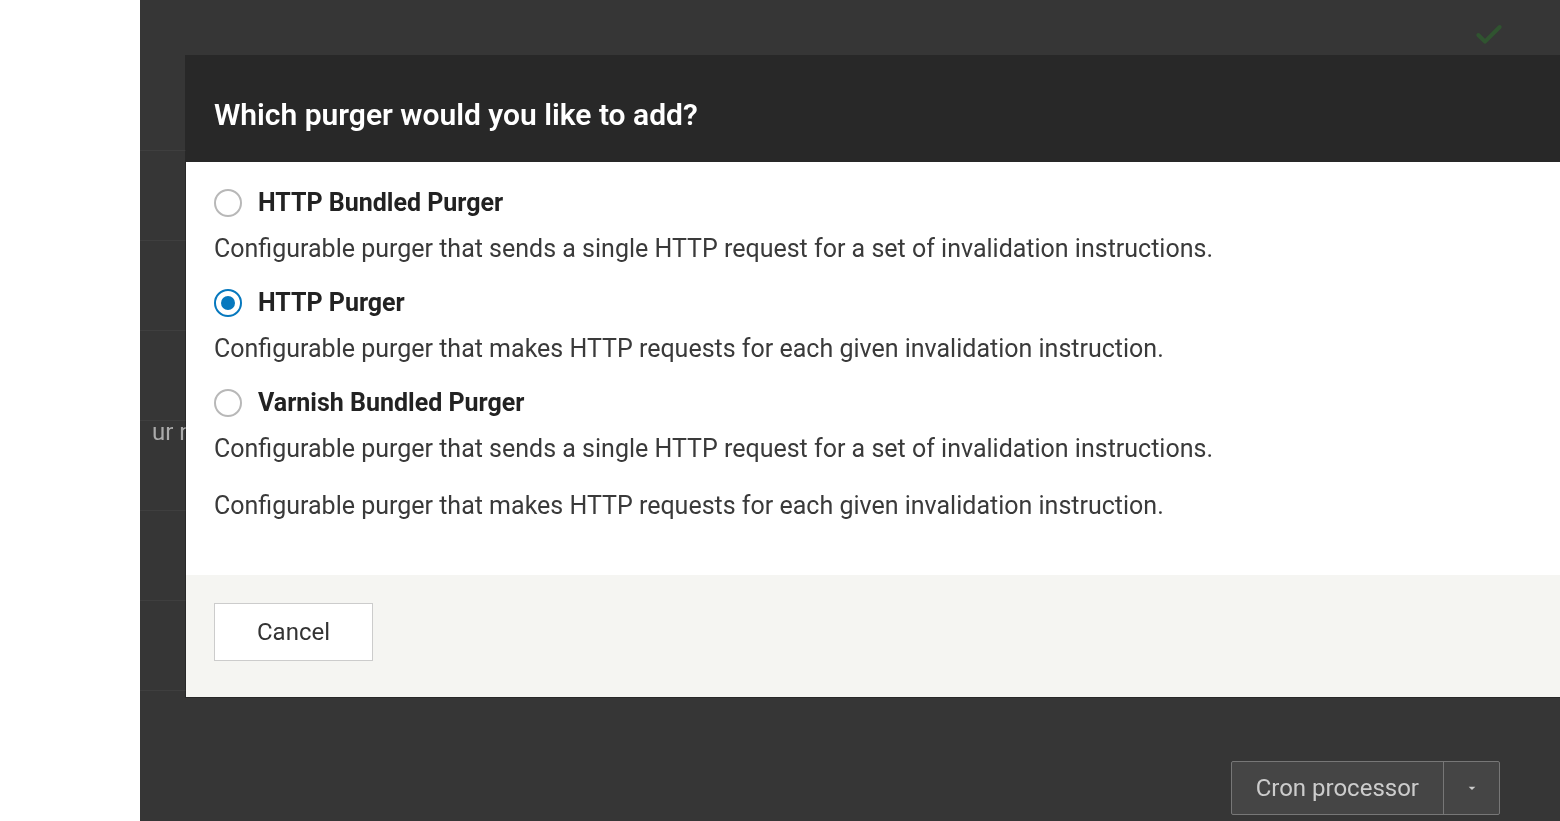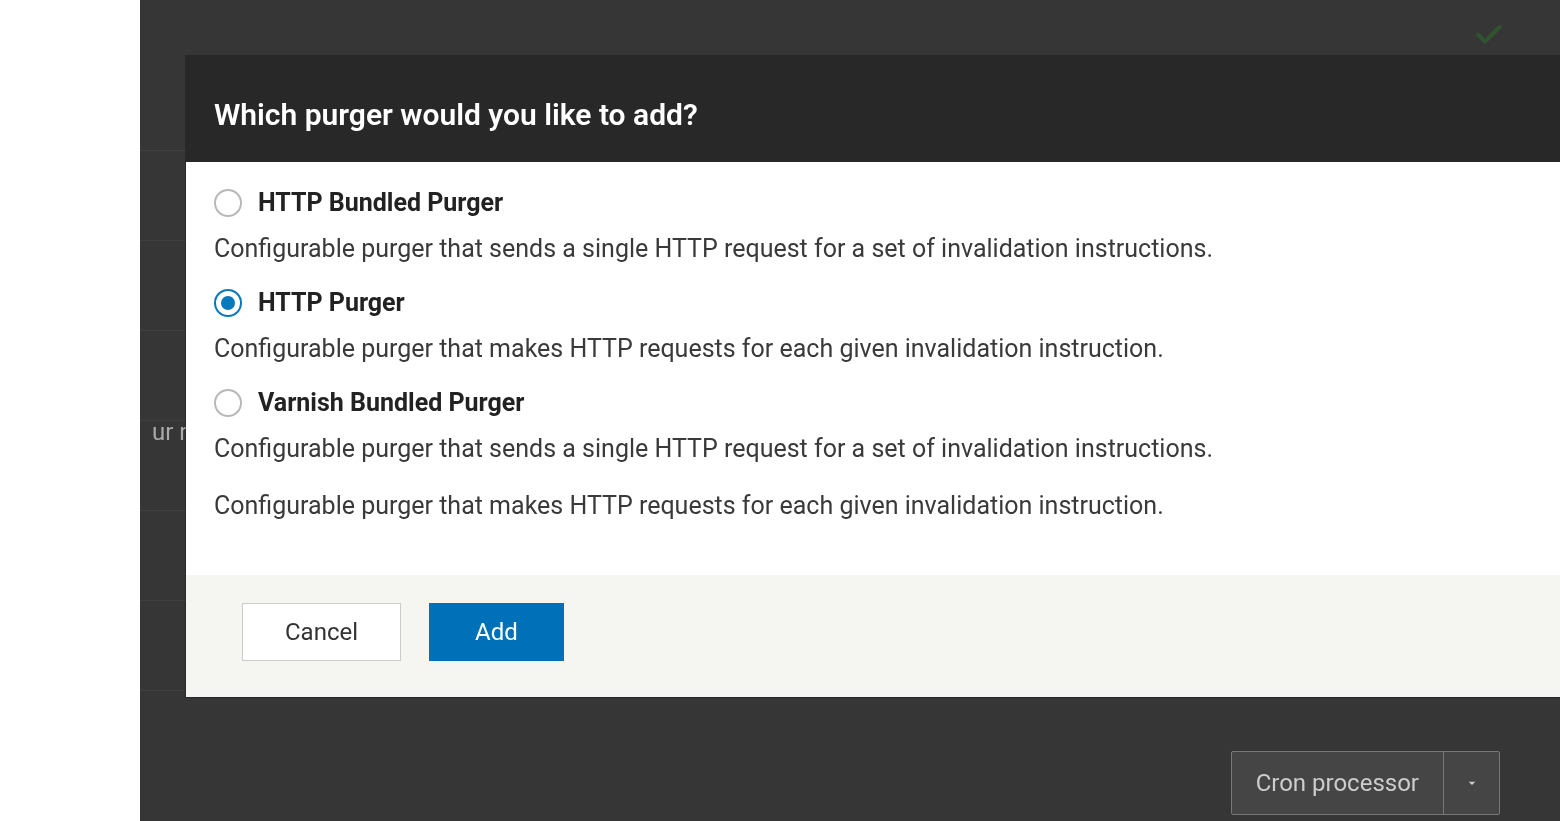--- a/index.html
+++ b/index.html
@@ -39,21 +39,21 @@
     .bg-dropdown {
       position: absolute;
       bottom: 6px;
       right: 60px;
       display: flex;
       align-items: stretch;
       border: 1px solid #777;
       background: rgba(255,255,255,0.08);
       border-radius: 2px;
       overflow: hidden;
-      height: 64px;
+      height: 54px;
     }
     .bg-dropdown-label {
       padding: 0 24px;
       color: #ccc;
       font-size: 24px;
       display: flex;
       align-items: center;
       min-width: 210px;
     }
     .bg-dropdown-caret {
@@ -150,21 +150,21 @@
       cursor: pointer;
     }
     .option-desc {
       font-size: 25px;
       color: #3a3a3a;
       line-height: 1.4;
       margin-top: 14px;
     }
     .dialog-footer {
       background: #f5f5f2;
-      padding: 28px 28px 36px 56px;
+      padding: 28px 28px 36px 28px;
       display: flex;
       gap: 28px;
     }
     .btn {
       font-size: 24px;
       font-weight: 400;
       padding: 14px 36px;
       cursor: pointer;
       border: none;
       font-family: inherit;
@@ -247,15 +247,14 @@
       <div class="option-desc">Configurable purger that sends a single HTTP request for a set of invalidation instructions.</div>
     </div>
 
     <div class="option">
       <div class="option-desc">Configurable purger that makes HTTP requests for each given invalidation instruction.</div>
     </div>
 
   </div>
   <div class="dialog-footer">
     <button class="btn btn-cancel">Cancel</button>
-    <button class="btn btn-add">Add</button>
   </div>
 </div>
 
 </body></html>

